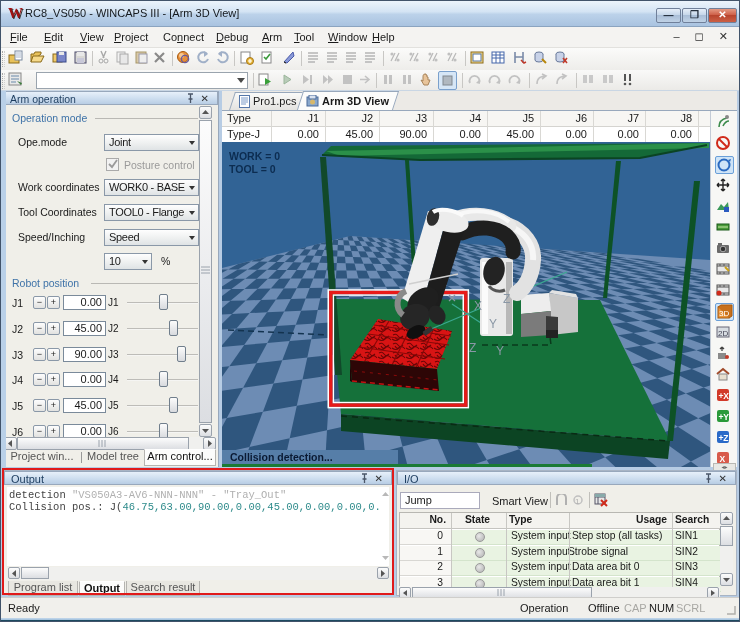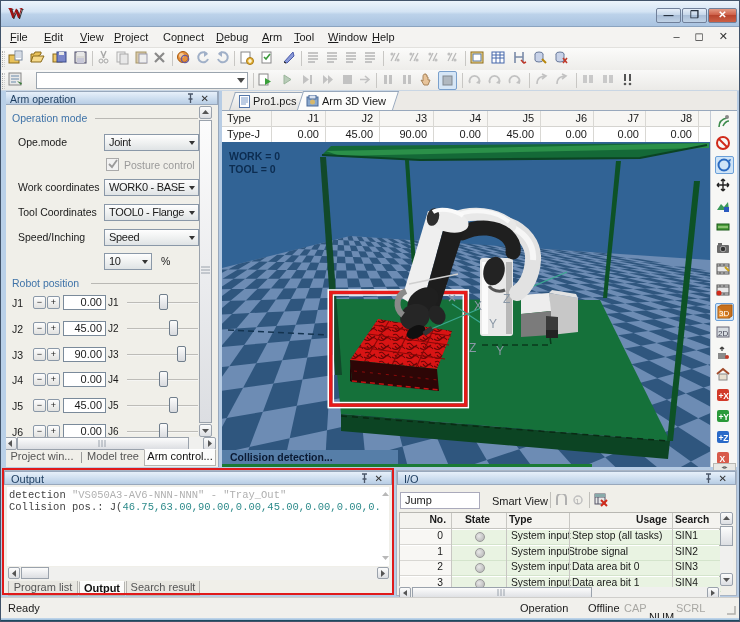--- a/index.html
+++ b/index.html
@@ -63,20 +63,21 @@
 #statusbar{left:0;top:597px;width:740px;height:21px;background:#f1f0ec;border-top:1px solid #cfcecb}
 #botframe{left:0;top:618px;width:740px;height:4px;background:linear-gradient(#c6d9ec,#a6c4de 40%,#1d4a60 62%,#2a6a88)}
 .mono{font-family:"Liberation Mono",monospace}
 svg text{font-family:"Liberation Sans",sans-serif}
 .tab2{position:absolute;height:15px;border:1px solid #b5b4b0;border-top:none;background:#e8e7e1;font-size:11px;color:#555;text-align:center}
 .tab2.act{background:#fcfcfb;color:#111;border-top:1px solid #fff}
 </style></head><body>
 <div id="app">
     <div class="abs" id="title">
       <div class="abs" id="wlogo">W</div>
+      <div class="abs txt">RC8_VS050 - WINCAPS III - [Arm 3D View]</div>
     </div>
     <div class="abs capbtn" style="left:656px;width:25px">
       <span style="top:1px">—</span>
     </div>
     <div class="abs capbtn" style="left:682px;width:25px">
       <span>❐</span>
     </div>
     <div class="abs capbtn close" style="left:708px;width:29px">
       <span>✕</span>
     </div>
@@ -423,21 +424,21 @@
       <svg class="abs" style="left:17px;top:4px" width="11" height="13">
         <rect x="0.5" y="0.5" width="10" height="12" fill="#fff" stroke="#5577aa"></rect>
         <path d="M2 3 h7 M2 5 h7 M2 7 h7 M2 9 h5" stroke="#7a9ac8"></path>
       </svg>
       <span class="dtabtxt" style="left:31px">Pro1.pcs</span>
       <svg class="abs" style="left:84px;top:4px" width="13" height="13">
         <rect x="1" y="2" width="11" height="9" fill="#8aa8cc" stroke="#4a6a9a"></rect>
         <rect x="3" y="0" width="7" height="4" fill="#d8e2f0" stroke="#4a6a9a"></rect>
         <circle cx="6.5" cy="7" r="2.5" fill="#d8b86a"></circle>
       </svg>
-      <span class="dtabtxt" style="left:100px;font-weight:normal">Arm 3D View</span>
+      <span class="dtabtxt" style="left:100px;font-weight:bold">Arm 3D View</span>
     </div>
     <div class="abs" id="jtable">
       <div class="hr"></div>
       <span class="cell" style="left:5px;top:1px">Type</span>
       <span class="cell" style="left:5px;top:17px">Type-J</span>
       <span class="cell" style="left:67px;top:1px;width:30px;text-align:right">J1</span>
       <span class="cell" style="left:57px;top:17px;width:40px;text-align:right">0.00</span>
       <span class="cell" style="left:121px;top:1px;width:30px;text-align:right">J2</span>
       <span class="cell" style="left:111px;top:17px;width:40px;text-align:right">45.00</span>
       <span class="cell" style="left:175px;top:1px;width:30px;text-align:right">J3</span>
@@ -1071,21 +1072,21 @@
       </svg>
       <div class="sbtn" style="left:310px;top:116px;width:12px;height:12px"><svg width="10" height="10">
           <path d="M7 5 L3 2 L3 8 Z" fill="#555"></path>
         </svg></div>
     </div>
     <div class="abs" id="statusbar">
       <span class="abs" style="left:8px;top:4px">Ready</span>
       <span class="abs" style="left:520px;top:4px">Operation</span>
       <span class="abs" style="left:588px;top:4px">Offline</span>
       <span class="abs" style="left:624px;top:4px;color:#a8a7a3">CAP</span>
-      <span class="abs" style="left:649px;top:13px">NUM</span>
+      <span class="abs" style="left:649px;top:4px">NUM</span>
       <span class="abs" style="left:676px;top:4px;color:#a8a7a3">SCRL</span>
       <svg class="abs" style="left:726px;top:7px" width="11" height="11">
         <path d="M9 1 v8 h-8 M9 5 v4 h-4" stroke="#b0afab" stroke-width="1.5" fill="none"></path>
       </svg>
     </div>
     <div class="abs" id="botframe"></div>
     <div class="abs" style="left:1px;top:91px;width:5px;height:376px;background:#b9d0e8"></div>
     <div class="abs" style="left:0;top:0;width:740px;height:1px;background:#41536a"></div>
     <div class="abs" style="left:0;top:0;width:1px;height:622px;background:#41536a"></div>
     <div class="abs" style="left:739px;top:0;width:1px;height:622px;background:#41536a"></div>

